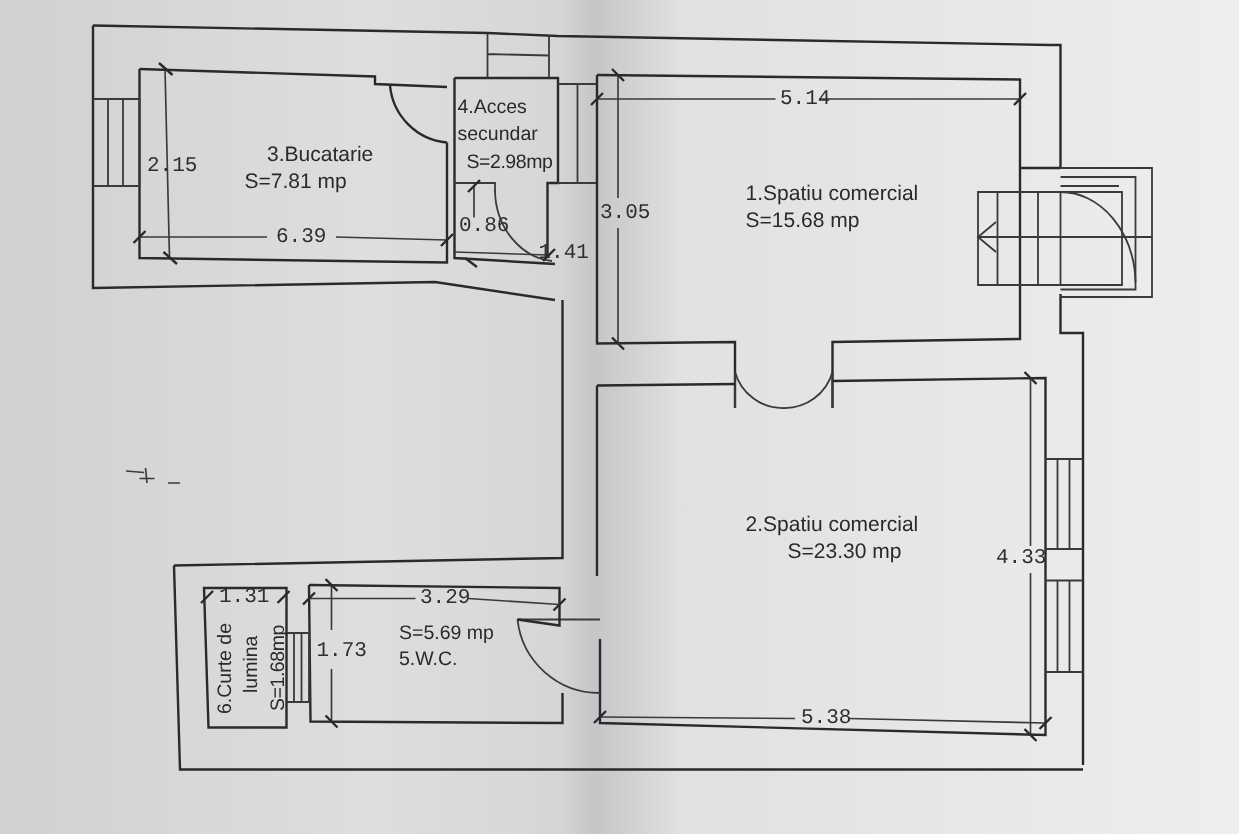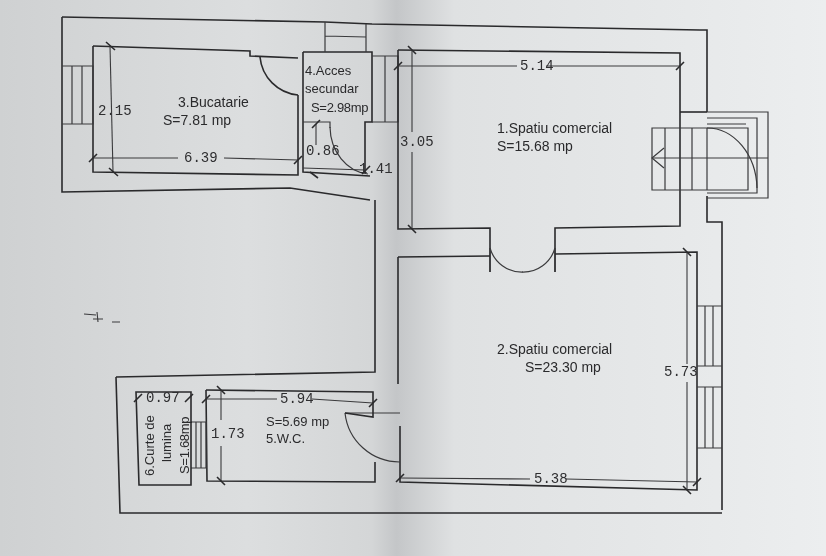--- a/index.html
+++ b/index.html
@@ -164,17 +164,17 @@
 <div class="lbl small rot" style="left:141px;top:476px;">6.Curte de</div>
 <div class="lbl small rot" style="left:158px;top:462px;">lumina</div>
 <div class="lbl small rot" style="left:176px;top:474px;letter-spacing:-0.3px;">S=1.68mp</div>
 
 <div class="dimlbl" style="left:96px;top:105px;">2.15</div>
 <div class="dimlbl" style="left:182px;top:152px;">6.39</div>
 <div class="dimlbl" style="left:304px;top:145px;">0.86</div>
 <div class="dimlbl" style="left:327px;top:163px;margin-left:30px;">1.41</div>
 <div class="dimlbl" style="left:398px;top:136px;">3.05</div>
 <div class="dimlbl" style="left:518px;top:60px;">5.14</div>
-<div class="dimlbl" style="left:662px;top:366px;">5.73</div>
+<div class="dimlbl" style="left:662px;top:366px;">4.33</div>
 <div class="dimlbl" style="left:532px;top:473px;">5.38</div>
-<div class="dimlbl" style="left:278px;top:393px;">5.94</div>
+<div class="dimlbl" style="left:278px;top:393px;">3.29</div>
 <div class="dimlbl" style="left:209px;top:428px;">1.73</div>
-<div class="dimlbl" style="left:144px;top:392px;">0.97</div>
+<div class="dimlbl" style="left:144px;top:392px;">1.31</div>
 
 </body></html>

